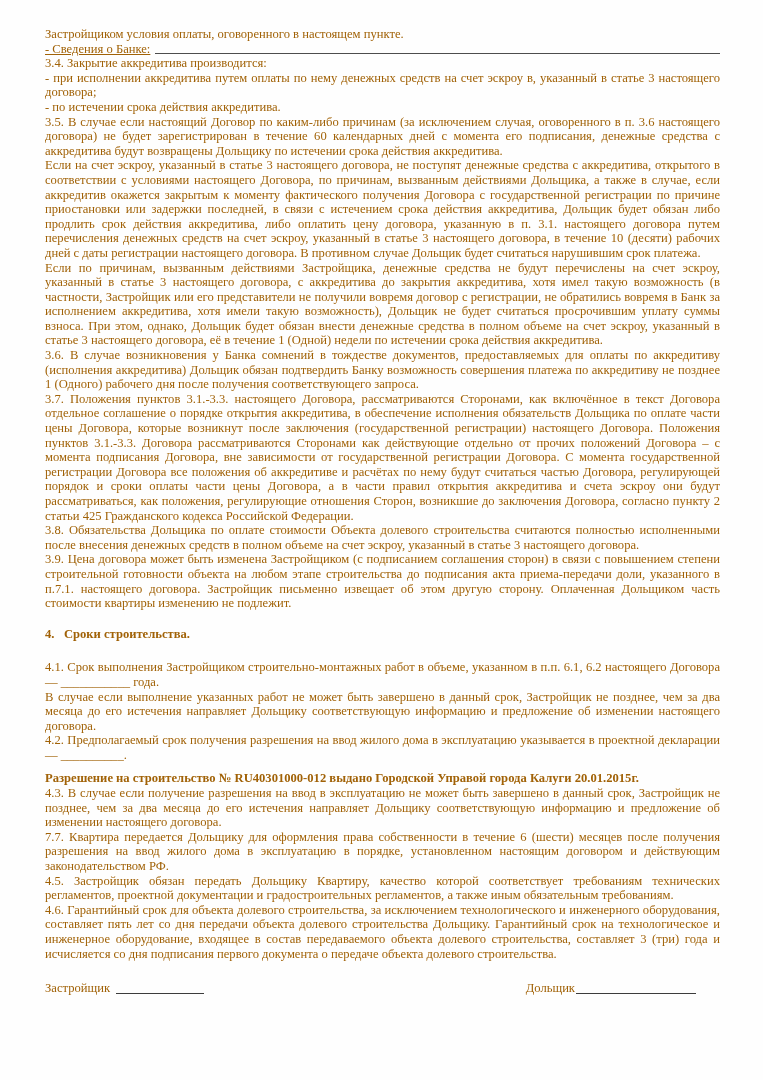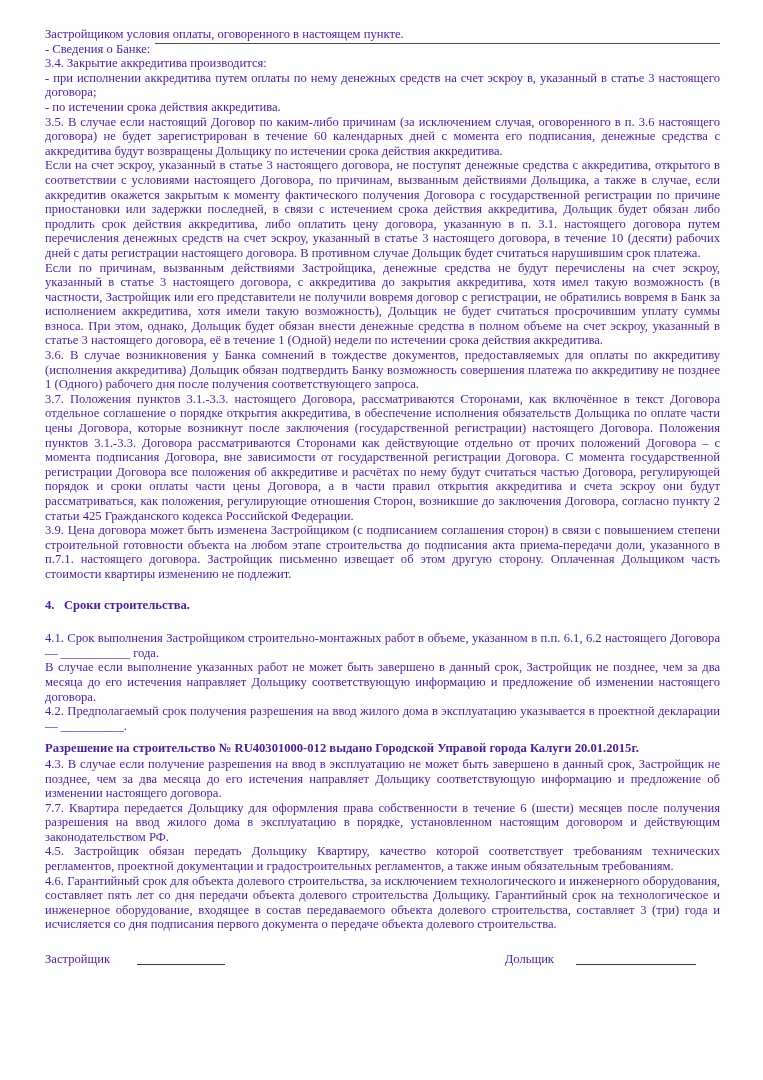--- a/index.html
+++ b/index.html
@@ -6,21 +6,21 @@
     margin: 0;
     padding: 0;
     background: #ffffff;
   }
   .page {
     position: relative;
     width: 763px;
     height: 1080px;
     box-sizing: border-box;
     background: #fefefe;
-    color: #4c1d95;
+    color: #a16207;
     font-family: "Liberation Serif", "DejaVu Serif", serif;
     font-size: 12.6px;
     line-height: 14.6px;
     padding: 27px 43px 0 45px;
     overflow: hidden;
   }
   .para {
     margin: 0;
     text-align: justify;
   }
@@ -29,40 +29,40 @@
     margin: 16px 0 19px 0;
     text-align: left;
     font-weight: bold;
   }
   .permit {
     margin-top: 8px;
     margin-bottom: 1px;
   }
   .bank-line {
     display: flex;
-    align-items: flex-start;
+    align-items: flex-end;
+    text-decoration: underline;
   }
   .bank-line .label { white-space: nowrap; }
   .fill-line {
     flex: 1;
     border-bottom: 1px solid #4d4d4d;
     margin-left: 5px;
     margin-bottom: 2px;
     height: 1px;
   }
   .signatures {
     display: flex;
     justify-content: space-between;
     margin-top: 20px;
     padding-right: 24px;
   }
   .sig {
     display: flex;
     align-items: flex-end;
-    gap: 21px;
   }
   .sig .sig-label { white-space: nowrap; }
   .sig-line {
     display: inline-block;
     border-bottom: 1px solid #3c3c3c;
     margin-bottom: 2px;
     height: 1px;
   }
   .sig-line-left  { width: 88px; margin-left: 6px; }
   .sig-line-right { width: 120px; margin-left: 1px; }
@@ -80,20 +80,21 @@
   </div>
 
   <p class="para">3.4. Закрытие аккредитива производится:</p>
   <p class="para">- при исполнении аккредитива путем оплаты по нему денежных средств на счет эскроу в, указанный в статье 3 настоящего договора;</p>
   <p class="para">- по истечении срока действия аккредитива.</p>
   <p class="para">3.5. В случае если настоящий Договор по каким-либо причинам (за исключением случая, оговоренного в п. 3.6  настоящего договора) не будет зарегистрирован в течение 60 календарных дней с момента его подписания, денежные средства с аккредитива будут возвращены Дольщику по истечении срока действия аккредитива.</p>
   <p class="para">Если на счет эскроу, указанный в статье 3 настоящего договора, не поступят денежные средства с аккредитива, открытого в соответствии с условиями настоящего Договора, по причинам, вызванным действиями Дольщика, а также в случае, если аккредитив окажется закрытым к моменту фактического получения Договора с государственной регистрации по причине приостановки или задержки последней, в связи с истечением срока действия аккредитива, Дольщик будет обязан либо продлить срок действия аккредитива, либо оплатить цену договора, указанную в п. 3.1. настоящего договора путем перечисления денежных средств на счет эскроу, указанный в статье 3 настоящего договора, в течение 10 (десяти) рабочих дней с даты регистрации настоящего договора. В противном случае Дольщик будет считаться нарушившим срок платежа.</p>
   <p class="para">Если по причинам, вызванным действиями Застройщика, денежные средства не будут перечислены на счет эскроу, указанный в статье 3 настоящего договора, с аккредитива до закрытия аккредитива, хотя имел такую возможность (в частности, Застройщик или его представители не получили вовремя договор с регистрации, не обратились вовремя в Банк за исполнением аккредитива, хотя имели такую возможность), Дольщик не будет считаться просрочившим уплату суммы взноса. При этом, однако, Дольщик будет обязан внести денежные средства в полном объеме на счет эскроу, указанный в статье 3 настоящего договора,  её в течение 1 (Одной) недели по истечении срока действия аккредитива.</p>
   <p class="para">3.6. В случае возникновения у Банка сомнений в тождестве документов, предоставляемых для оплаты по аккредитиву (исполнения аккредитива) Дольщик обязан подтвердить Банку возможность совершения платежа по аккредитиву не позднее 1 (Одного) рабочего дня после получения соответствующего запроса.</p>
   <p class="para">3.7. Положения пунктов 3.1.-3.3. настоящего Договора, рассматриваются Сторонами, как включённое в текст Договора отдельное соглашение о порядке открытия аккредитива, в обеспечение исполнения обязательств Дольщика по оплате части цены Договора, которые возникнут после заключения (государственной регистрации) настоящего Договора. Положения пунктов 3.1.-3.3. Договора рассматриваются Сторонами как действующие отдельно от прочих положений Договора – с момента подписания Договора, вне зависимости от государственной регистрации Договора. С момента государственной регистрации Договора все положения об аккредитиве и расчётах по нему будут считаться частью Договора, регулирующей порядок и сроки оплаты части цены Договора, а в части правил открытия аккредитива и счета эскроу они будут рассматриваться, как положения, регулирующие отношения Сторон, возникшие до заключения Договора, согласно пункту 2 статьи 425 Гражданского кодекса Российской Федерации.</p>
+  <p class="para">3.8. Обязательства Дольщика по оплате стоимости Объекта долевого строительства считаются полностью исполненными после внесения денежных средств в полном объеме на счет эскроу, указанный в статье 3 настоящего договора.</p>
   <p class="para">3.9. Цена договора может быть изменена Застройщиком (с подписанием соглашения сторон) в связи с повышением степени строительной готовности объекта на любом этапе строительства до подписания акта приема-передачи доли, указанного в п.7.1. настоящего договора. Застройщик письменно извещает об этом другую сторону. Оплаченная Дольщиком часть стоимости квартиры изменению не подлежит.</p>
 
   <p class="para heading">4.&nbsp;&nbsp;&nbsp;Сроки строительства.</p>
 
   <p class="para">4.1. Срок выполнения Застройщиком строительно-монтажных работ в объеме, указанном в п.п. 6.1, 6.2 настоящего Договора — ___________ года.</p>
   <p class="para">В случае если выполнение указанных работ не может быть завершено в данный срок, Застройщик не позднее, чем за два месяца до его истечения направляет Дольщику соответствующую информацию и предложение об изменении настоящего договора.</p>
   <p class="para">4.2. Предполагаемый срок получения разрешения на ввод жилого дома в эксплуатацию указывается в проектной декларации — __________.</p>
   <p class="para bold permit">Разрешение на строительство № RU40301000-012 выдано Городской Управой города Калуги 20.01.2015г.</p>
   <p class="para">4.3. В случае если получение разрешения на ввод в эксплуатацию не может быть завершено в данный срок, Застройщик не позднее, чем за два месяца до его истечения направляет Дольщику соответствующую информацию и предложение об изменении настоящего договора.</p>
   <p class="para">7.7.  Квартира передается Дольщику для оформления права собственности в течение 6 (шести) месяцев после получения разрешения на ввод жилого дома в эксплуатацию в порядке, установленном настоящим договором и действующим законодательством РФ.</p>

